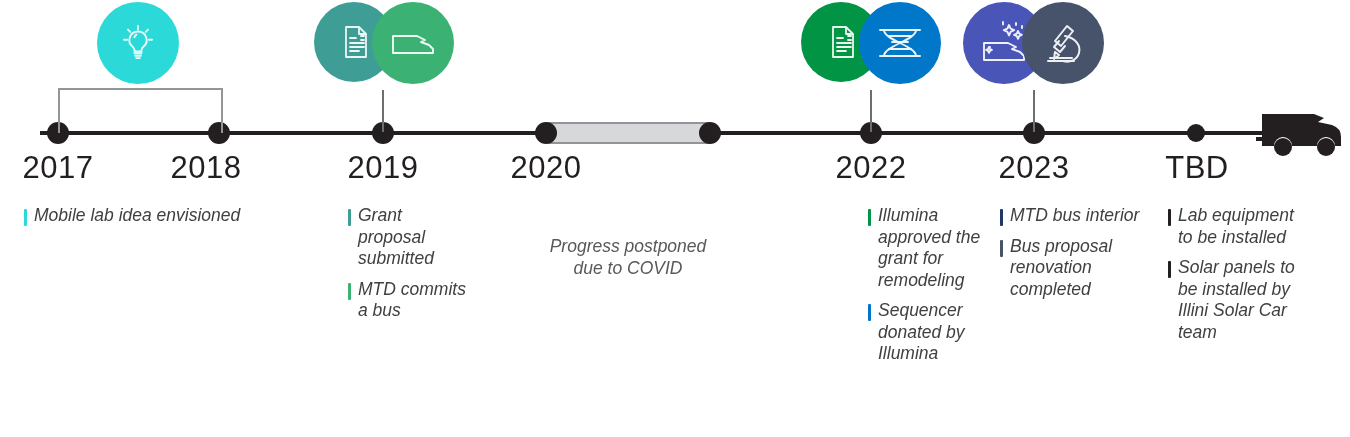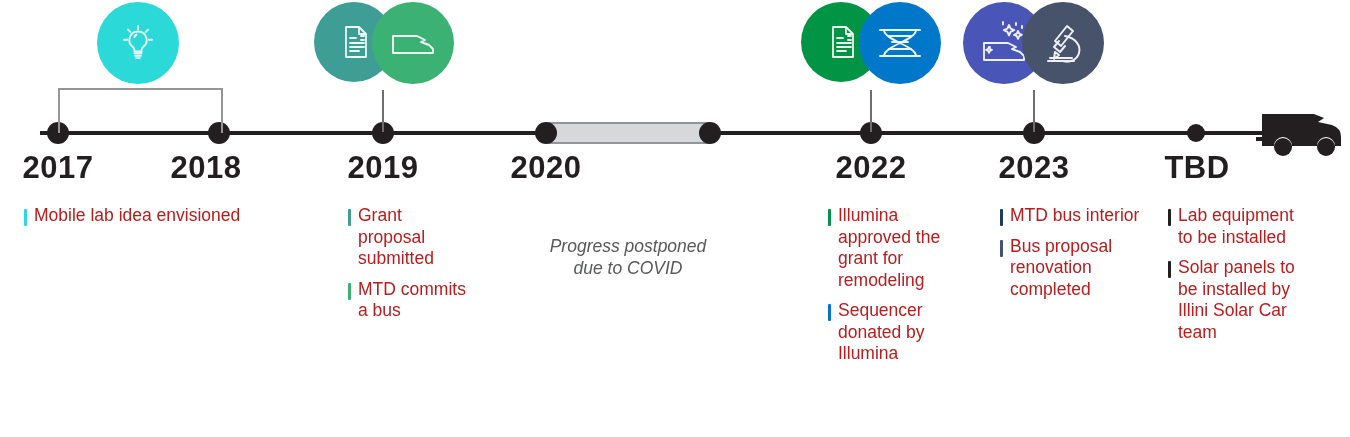--- a/index.html
+++ b/index.html
@@ -13,41 +13,41 @@
   .node{position:absolute;border-radius:50%;background:#231f20;transform:translate(-50%,-50%);}
   .node.big{width:22px;height:22px;}
   .node.small{width:18px;height:18px;}
 
   
   .covid-band{position:absolute;top:122px;height:18px;background:#d7d8da;
               border-top:2px solid #929497;border-bottom:2px solid #929497;}
 
   
   .year{position:absolute;top:150px;transform:translateX(-50%);
-        font-size:31px;font-weight:700;letter-spacing:.5px;color:#231f20;white-space:nowrap;}
+        font-size:31px;font-weight:400;letter-spacing:.5px;color:#231f20;white-space:nowrap;}
 
   
   .stem{position:absolute;width:2px;background:#6d6e71;}
 
   
   .bracket{position:absolute;border-left:2px solid #939598;border-right:2px solid #939598;
            border-top:2px solid #939598;}
 
   
   .circ{position:absolute;border-radius:50%;display:flex;align-items:center;justify-content:center;}
   .circ svg{display:block;}
 
   
   .bus-end{position:absolute;right:6px;top:101px;}
 
   
   .col{position:absolute;}
   .bullet-row{display:flex;align-items:flex-start;margin-bottom:9px;}
   .bul{flex:0 0 auto;width:3px;height:17px;margin-right:7px;margin-top:4px;border-radius:1px;}
-  .btxt{font-size:17.5px;line-height:21.5px;color:#b91c1c;}
+  .btxt{font-size:17.5px;line-height:21.5px;color:#404040;font-style:italic;}
 
   .covid-note{position:absolute;text-align:center;font-style:italic;
               font-size:17.5px;line-height:22px;color:#58595b;}
 </style>
 </head>
 <body>
 
 <div class="canvas">
 
   <div class="axis"></div>
@@ -180,21 +180,21 @@
       <span class="bul" style="background:#3BB273;"></span>
       <span class="btxt">MTD commits a bus</span>
     </div>
   </div>
 
   <div class="covid-note" style="left:500px;top:205px;width:256px;margin-top:30px;">
     <div>Progress postponed</div>
     <div>due to COVID</div>
   </div>
 
-  <div class="col" style="left:828px;top:205px;width:142px;">
+  <div class="col" style="left:868px;top:205px;width:142px;">
     <div class="bullet-row">
       <span class="bul" style="background:#009444;"></span>
       <span class="btxt">Illumina approved the grant for remodeling</span>
     </div>
     <div class="bullet-row">
       <span class="bul" style="background:#0077C8;"></span>
       <span class="btxt">Sequencer donated by Illumina</span>
     </div>
   </div>
 

